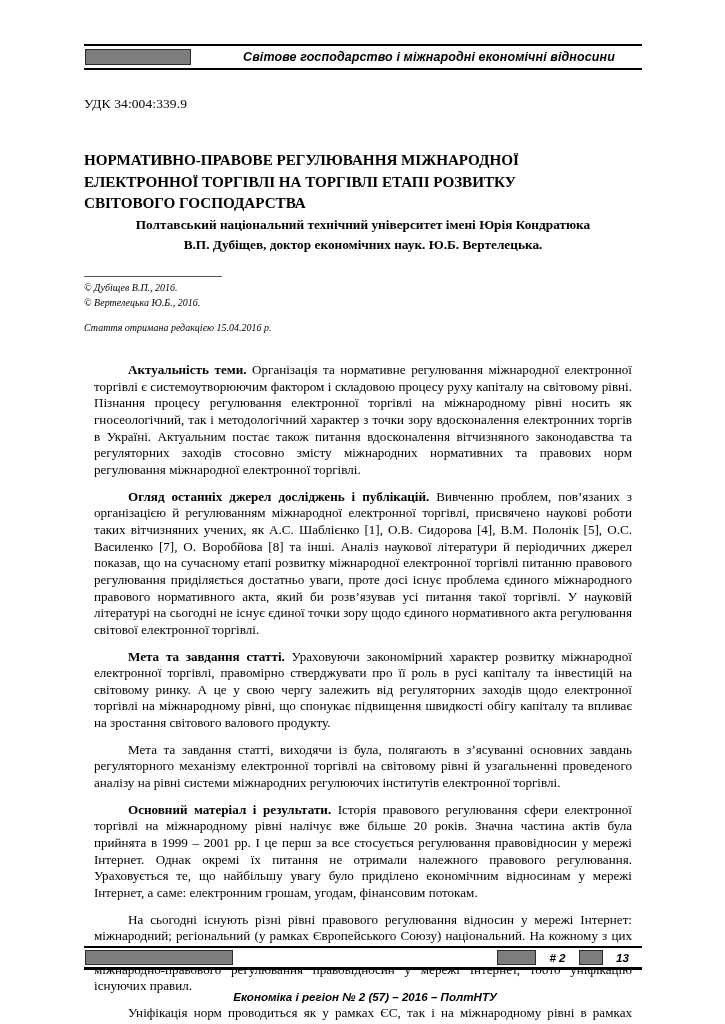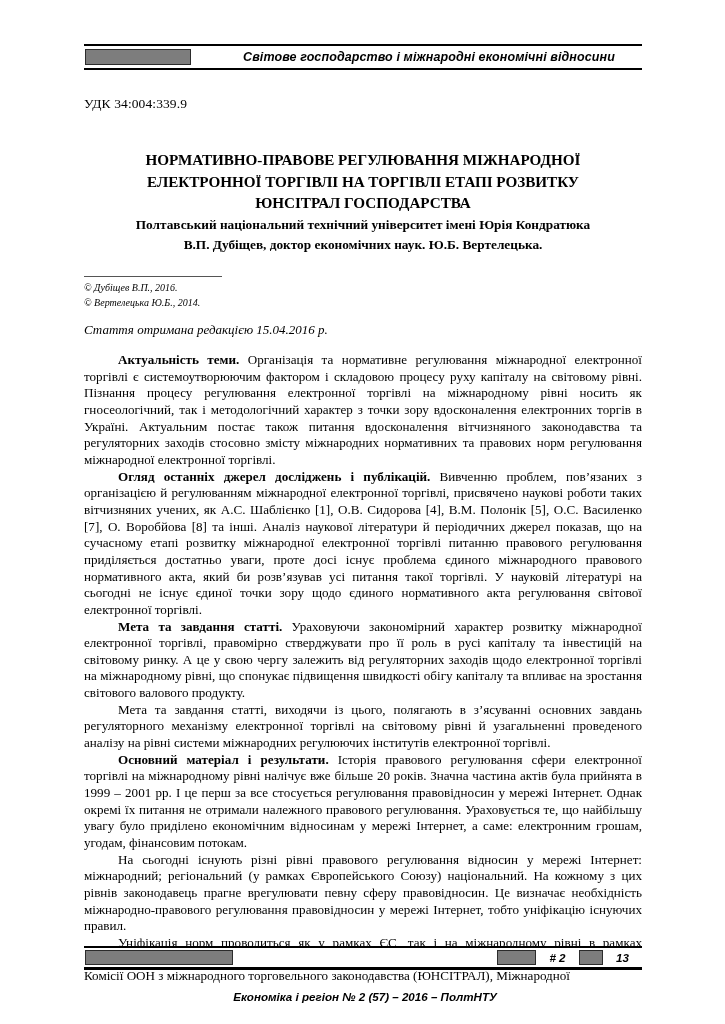--- a/index.html
+++ b/index.html
@@ -67,21 +67,20 @@
     letter-spacing: 0.1px;
     text-align: right;
   }
 
   
   .title {
     position: absolute;
     left: 84px;
     top: 139px;
     width: 558px;
-    text-align: center;
     font-weight: bold;
     font-size: 15.2px;
     line-height: 21.5px;
     letter-spacing: -0.05px;
   }
 
   
   .authors {
     position: absolute;
     left: 84px;
@@ -107,36 +106,36 @@
     width: 138px;
     height: 0;
     border-top: 1px solid #555;
     margin-bottom: 4px;
   }
   .received {
     position: absolute;
     left: 84px;
     top: 322px;
     font-style: italic;
-    font-size: 13px;
+    font-size: 10px;
   }
 
   
   .body-text {
     position: absolute;
     left: 84px;
     top: 352px;
     width: 558px;
     font-size: 13.1px;
     line-height: 16.65px;
     text-align: justify;
     text-justify: inter-word;
   }
   .body-text p {
-    margin: 0;
+    margin: 10px;
     text-indent: 34px;
   }
   .body-text p .lead {
     font-weight: bold;
   }
 
   
   .footer {
     position: absolute;
     left: 84px;
@@ -181,41 +180,41 @@
   <div class="running-head">
     <div class="gray-block"></div>
     <div class="head-title">Світове господарство і міжнародні економічні відносини</div>
   </div>
 
   <div class="udc">УДК 34:004:339.9</div>
 
   <h1 class="title">
     <span>НОРМАТИВНО-ПРАВОВЕ РЕГУЛЮВАННЯ МІЖНАРОДНОЇ</span><br>
     <span>ЕЛЕКТРОННОЇ ТОРГІВЛІ НА ТОРГІВЛІ ЕТАПІ РОЗВИТКУ</span><br>
-    <span>ЮНСІТРАЛ ГОСПОДАРСТВА</span>
+    <span>СВІТОВОГО ГОСПОДАРСТВА</span>
   </h1>
 
   <div class="authors">
     <div>Полтавський національний технічний університет імені Юрія Кондратюка</div>
     <div>В.П. Дубіщев, доктор економічних наук. Ю.Б. Вертелецька.</div>
   </div>
 
   <div class="copyright">
     <div class="rule"></div>
     <div>© Дубіщев В.П., 2016.</div>
-    <div>© Вертелецька Ю.Б., 2014.</div>
+    <div>© Вертелецька Ю.Б., 2016.</div>
   </div>
 
   <div class="received">Стаття отримана редакцією 15.04.2016 р.</div>
 
   <div class="body-text" id="body-text">
       <p><span class="lead">Актуальність теми.</span><span> Організація та нормативне регулювання міжнародної електронної торгівлі є системоутворюючим фактором і складовою процесу руху капіталу на світовому рівні. Пізнання процесу регулювання електронної торгівлі на міжнародному рівні носить як гносеологічний, так і методологічний характер з точки зору вдосконалення електронних торгів в Україні. Актуальним постає також питання вдосконалення вітчизняного законодавства та регуляторних заходів стосовно змісту міжнародних нормативних та правових норм регулювання міжнародної електронної торгівлі.</span></p>
       <p><span class="lead">Огляд останніх джерел досліджень і публікацій.</span><span> Вивченню проблем, пов’язаних з організацією й регулюванням міжнародної електронної торгівлі, присвячено наукові роботи таких вітчизняних учених, як А.С. Шаблієнко [1], О.В. Сидорова [4], В.М. Полонік [5], О.С. Василенко [7], О. Воробйова [8]  та інші. Аналіз наукової літератури й періодичних джерел показав, що на сучасному етапі розвитку міжнародної електронної торгівлі питанню правового регулювання приділяється достатньо уваги, проте досі існує проблема єдиного міжнародного правового нормативного акта, який би розв’язував усі питання такої торгівлі. У науковій літературі на сьогодні не існує єдиної точки зору щодо єдиного нормативного акта регулювання світової електронної торгівлі.</span></p>
       <p><span class="lead">Мета та завдання статті.</span><span> Ураховуючи закономірний характер розвитку міжнародної електронної торгівлі, правомірно стверджувати про її роль в русі капіталу та інвестицій на світовому ринку. А це у свою чергу залежить від регуляторних заходів щодо електронної торгівлі на міжнародному рівні, що спонукає підвищення швидкості обігу капіталу та впливає на зростання світового валового продукту.</span></p>
-      <p><span>Мета та завдання статті, виходячи із цього, полягають в з’ясуванні основних завдань регуляторного механізму електронної торгівлі на світовому рівні й узагальненні проведеного аналізу на рівні системи міжнародних регулюючих інститутів електронної торгівлі.</span></p>
+      <p><span>Мета та завдання статті, виходячи із була, полягають в з’ясуванні основних завдань регуляторного механізму електронної торгівлі на світовому рівні й узагальненні проведеного аналізу на рівні системи міжнародних регулюючих інститутів електронної торгівлі.</span></p>
       <p><span class="lead">Основний матеріал і результати.</span><span> Історія правового регулювання сфери електронної торгівлі на міжнародному рівні налічує вже більше 20 років. Значна частина актів була прийнята в 1999 – 2001 рр. І це перш за все стосується регулювання правовідносин у мережі Інтернет. Однак окремі їх питання не отримали належного правового регулювання. Ураховується те, що найбільшу увагу було приділено економічним відносинам у мережі Інтернет, а саме: електронним грошам, угодам, фінансовим потокам.</span></p>
       <p><span>На сьогодні існують різні рівні правового регулювання відносин у мережі Інтернет: міжнародний; регіональний (у рамках Європейського Союзу) національний. На кожному з цих рівнів законодавець прагне врегулювати певну сферу правовідносин. Це визначає необхідність міжнародно-правового регулювання правовідносин у мережі Інтернет, тобто уніфікацію існуючих правил.</span></p>
       <p><span>Уніфікація норм проводиться як у рамках ЄС, так і на міжнародному рівні в рамках Всесвітньої організації інтелектуальної власності (ВОІВ), Світової організації торгівлі (СОТ), Комісії ООН з міжнародного торговельного законодавства (ЮНСІТРАЛ), Міжнародної</span></p>
     </div>
 
   <div class="footer">
     <div class="gray-block g1"></div>
     <div class="cell journal">Економіка і регіон № 2 (57) – 2016 – ПолтНТУ</div>
     <div class="gray-block g2"></div>
     <div class="cell issue"># 2</div>

